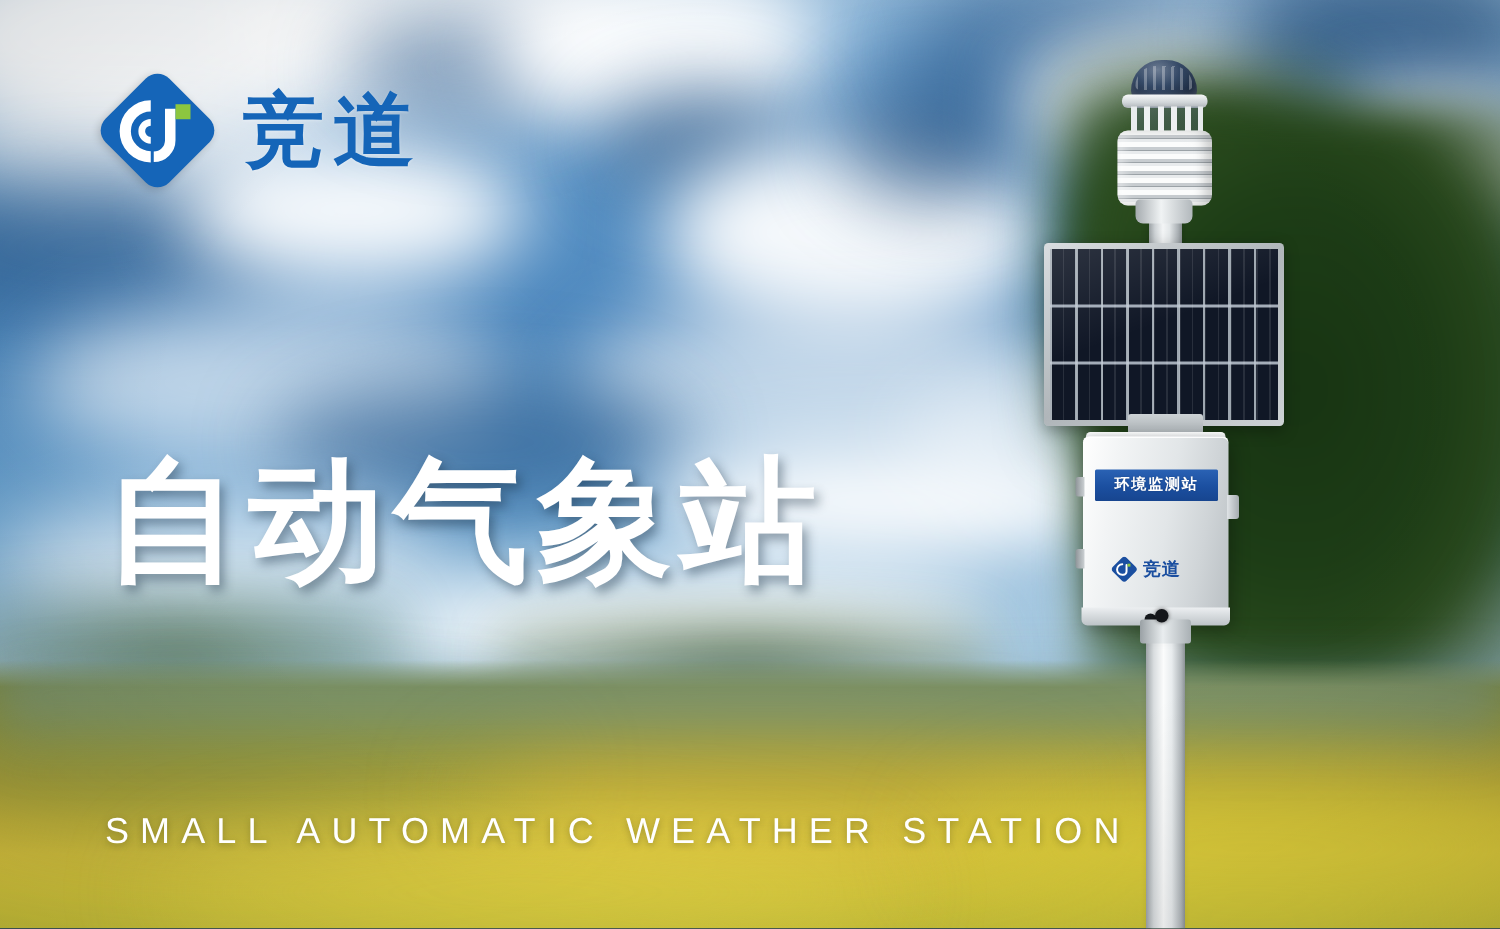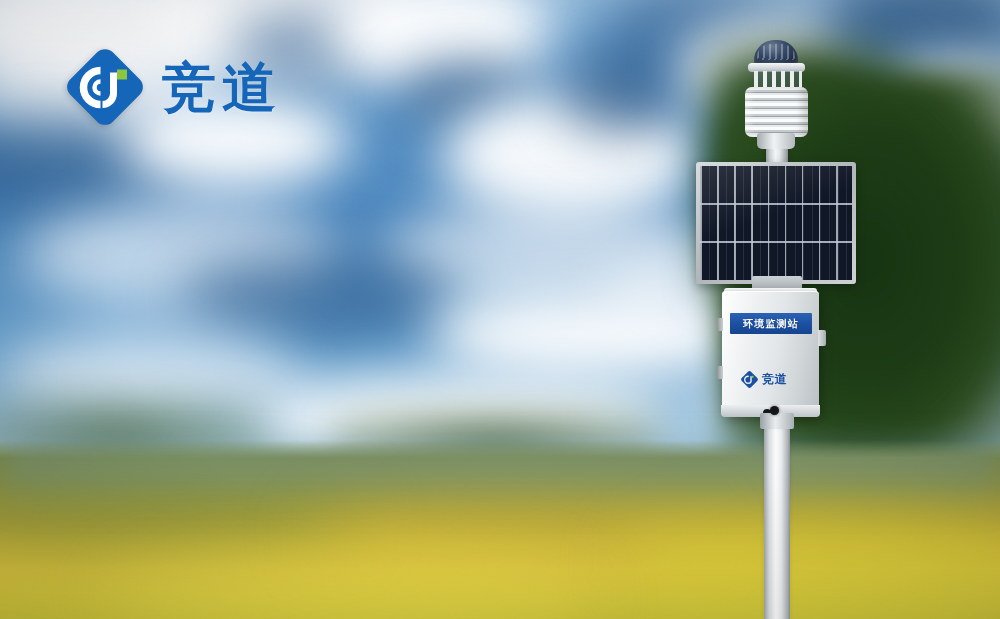--- a/index.html
+++ b/index.html
@@ -388,17 +388,19 @@
         <path d="M34.5 22.5a17 17 0 1 0 0 34" fill="none" stroke="#ffffff" stroke-width="7.5" stroke-linecap="butt"></path>
         <path d="M34.5 33.5a6 6 0 1 0 0 12" fill="none" stroke="#ffffff" stroke-width="4.5" stroke-linecap="butt"></path>
         <path d="M47.5 24.5v21a11 11 0 0 1-11 11" fill="none" stroke="#ffffff" stroke-width="7" stroke-linecap="butt"></path>
         <rect x="51" y="21.5" width="10" height="10" fill="#8cc63f"></rect>
       </svg>
     </div>
     <div class="brand-name">竞道</div>
   </div>
 
   <div class="headline">
+    <div class="line">自动气象站</div>
   </div>
 
+  <div class="subtitle">SMALL AUTOMATIC WEATHER STATION</div>
 
   <div class="vignette"></div>
 </div>
 
 </body></html>

